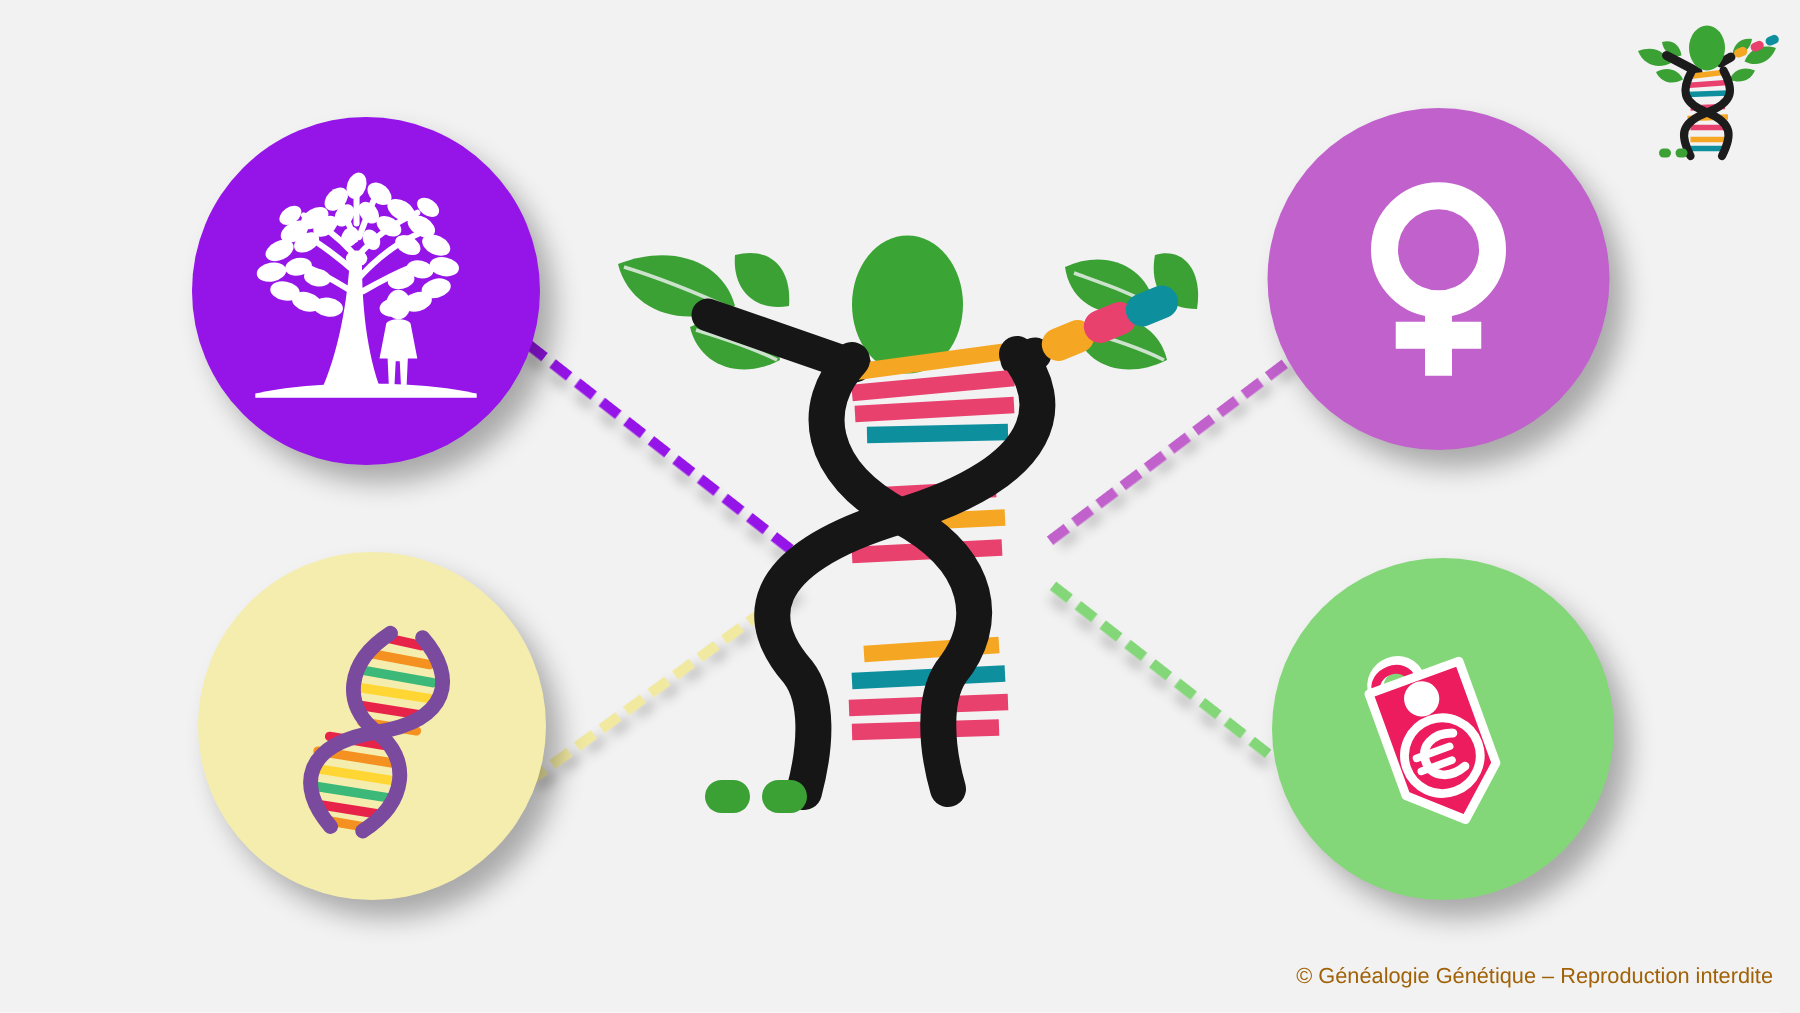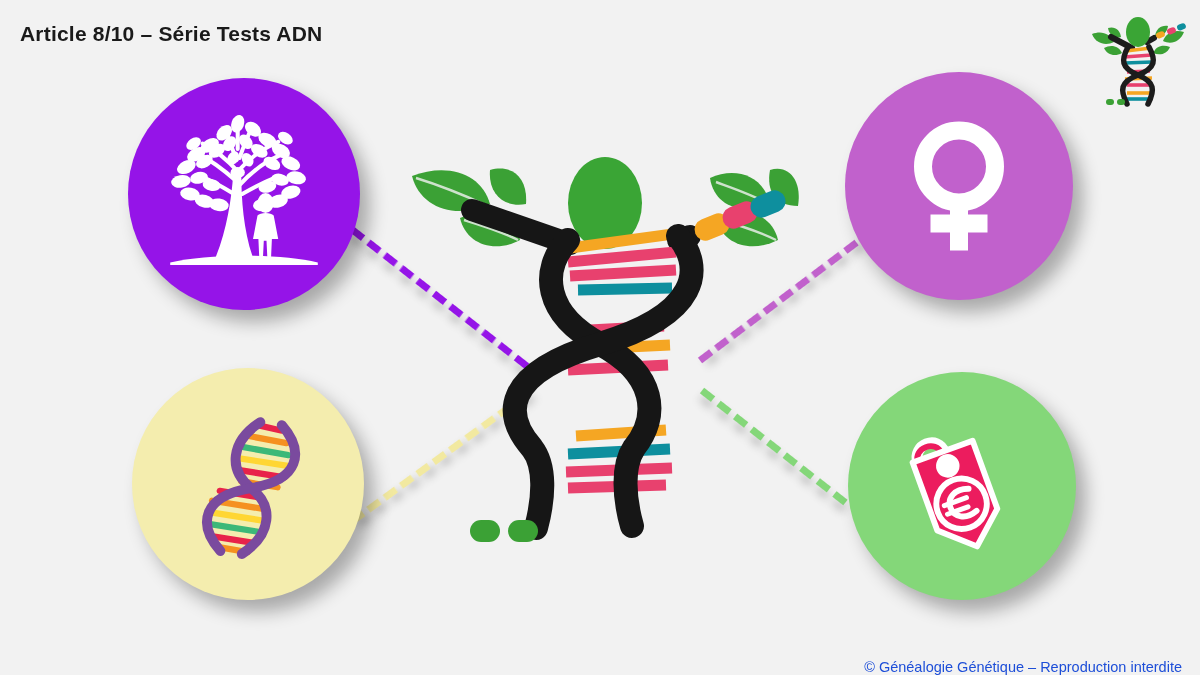--- a/index.html
+++ b/index.html
@@ -25,23 +25,23 @@
     font-weight: bold;
     color: #1a1a1a;
     letter-spacing: 0.2px;
     white-space: nowrap;
   }
 
   
   #footer {
     position: absolute;
     right: 18px;
-    bottom: 0;
+    bottom: 16px;
     font-size: 14.5px;
-    color: #1d4ed8;
+    color: #a16207;
     white-space: nowrap;
   }
 
   
   #logo {
     position: absolute;
     right: 8px;
     top: 4px;
     width: 108px;
     height: 104px;
@@ -78,21 +78,20 @@
     top: 148px;
     width: 404px;
     height: 410px;
   }
 </style>
 </head>
 <body>
 
 <div id="slide" style="background: rgb(242, 242, 242);">
 
-  <div id="title">Article 8/10 – Série Tests ADN</div>
 
   <div id="logo">
     <svg viewBox="0 0 108 104" width="108" height="104" aria-hidden="true">
 
       <g fill="#3ba135">
         <path d="M8 30 C18 26 26 30 30 38 C22 42 12 40 8 30 Z"></path>
         <path d="M24 24 C31 22 36 26 37 33 C31 35 25 31 24 24 Z"></path>
         <path d="M20 44 C27 40 35 42 38 49 C31 53 23 51 20 44 Z"></path>
       </g>
 

